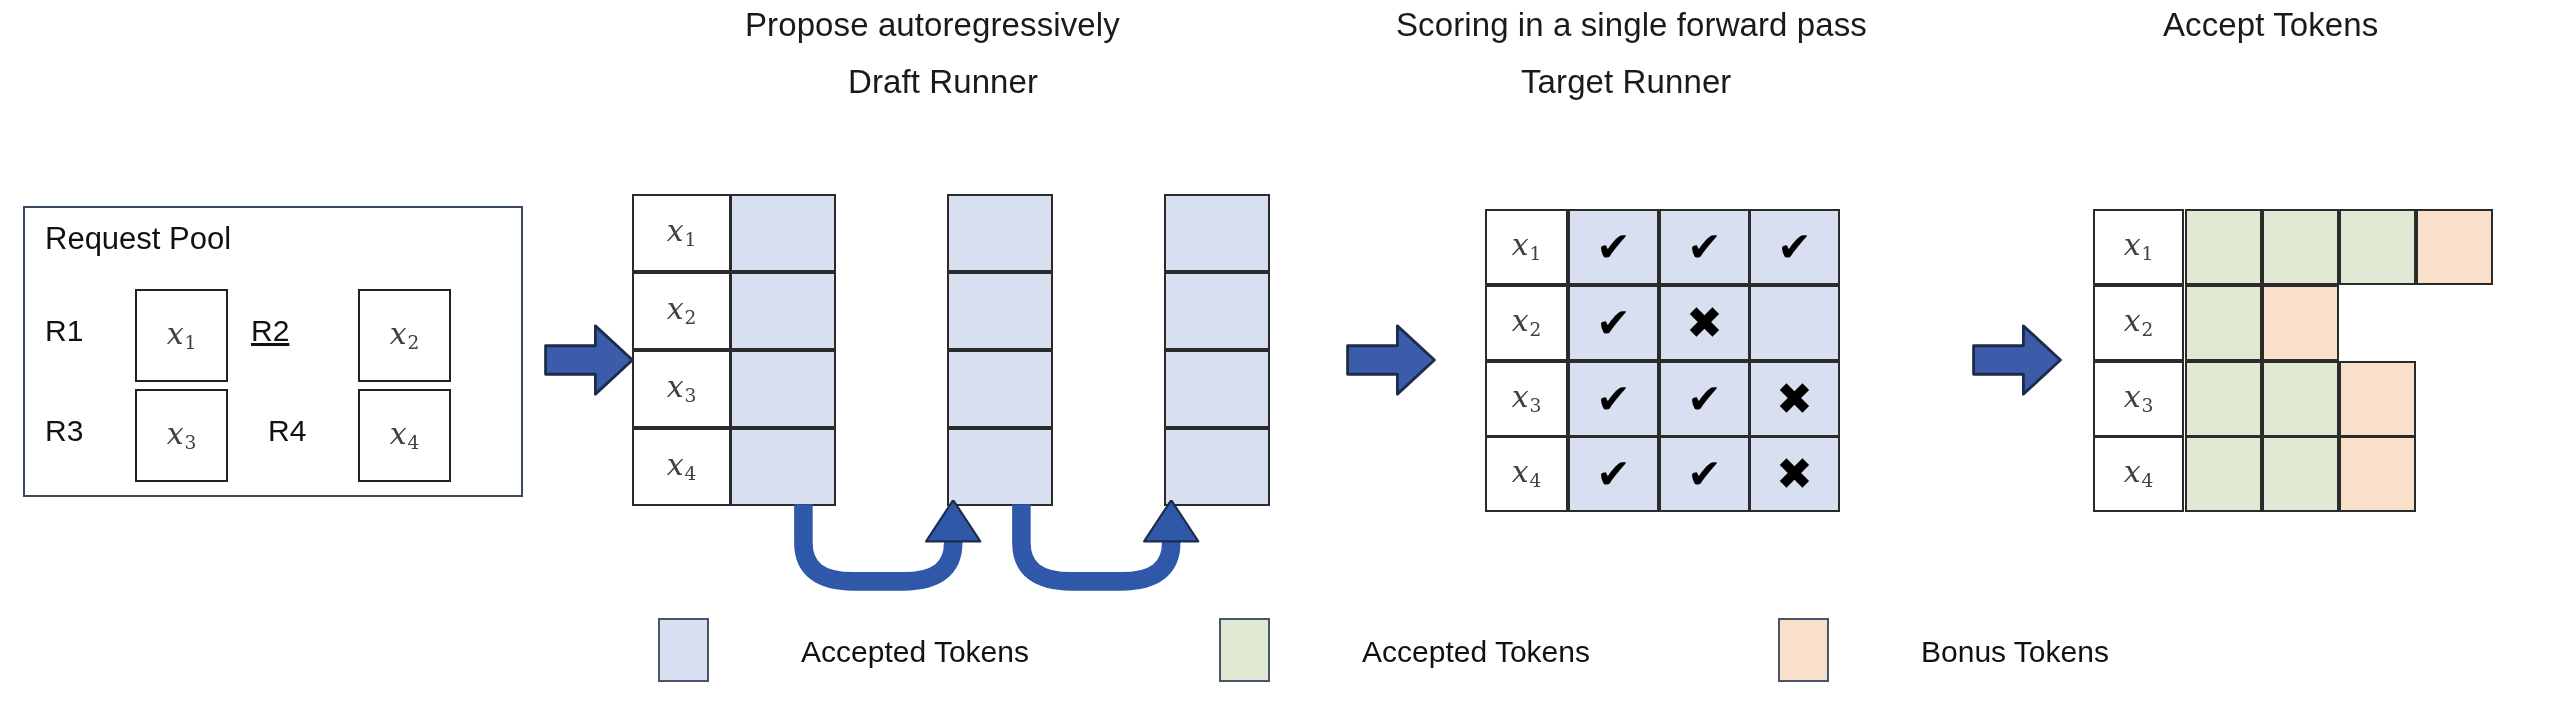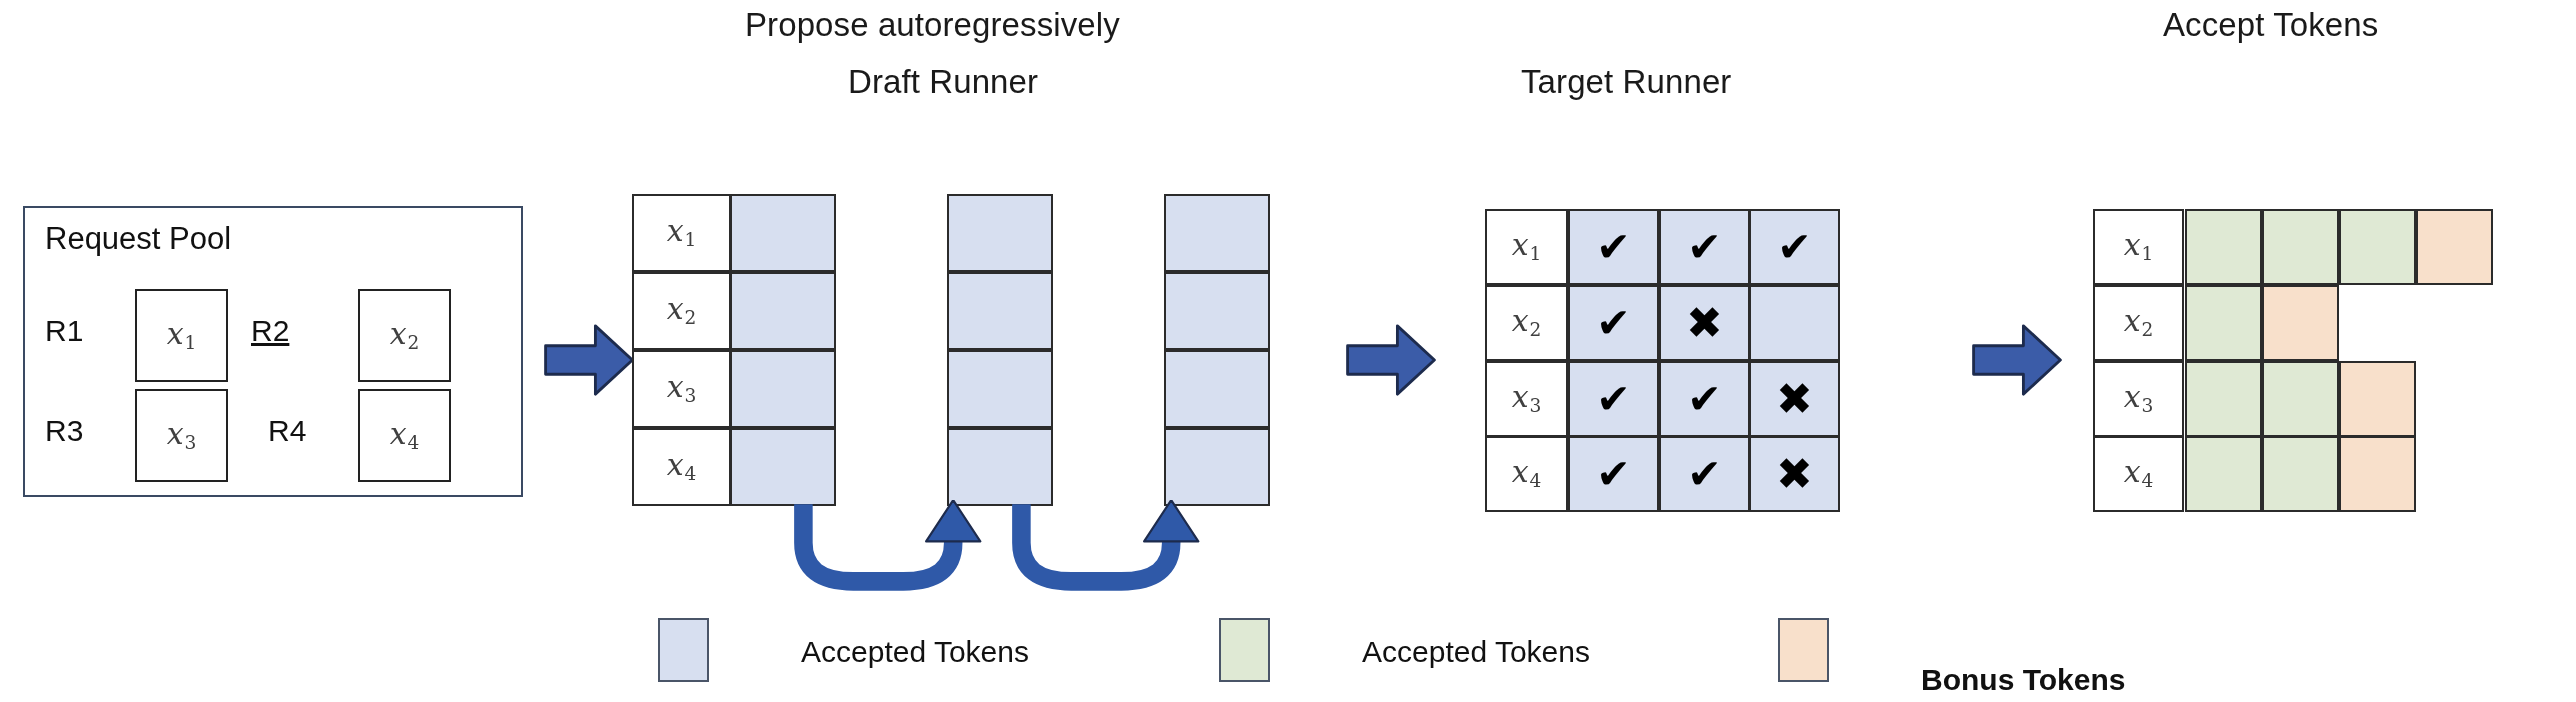--- a/index.html
+++ b/index.html
@@ -112,20 +112,21 @@
     white-space: nowrap;
   }
 </style>
 </head>
 <body>
 
 <div id="canvas">
 
   <div class="abs heading" style="left:745px; top:5.7px;">Propose autoregressively</div>
   <div class="abs heading sub" style="left:848px; top:63px;">Draft Runner</div>
+  <div class="abs heading" style="left:1396px; top:5.7px;">Scoring in a single forward pass</div>
   <div class="abs heading" style="left:2163px; top:5.7px;">Accept Tokens</div>
   <div class="abs heading sub" style="left:1521px; top:63px;">Target Runner</div>
 
   <div id="request-pool" class="abs" style="left:23px; top:206px; width:500px; height:291px;">
     <div class="pool-title">Request Pool</div>
 
     <div class="req-label" style="left:20px; top:106px;">R1</div>
     <div class="req-box" style="left:110px; top:81px; width:93px; height:93px;">
       <span class="tok"><span>x</span><sub>1</sub></span>
     </div>
@@ -298,16 +299,16 @@
     <div class="cell bonus" style="left:2339px; top:436px; width:77px; height:76px;"></div>
   </div>
 
   <div class="legend-swatch" style="left:658px; top:618px; width:51px; height:64px; background:#d7dff0;"></div>
   <div class="legend-label" style="left:801px; top:635px;">Accepted Tokens</div>
 
   <div class="legend-swatch" style="left:1219px; top:618px; width:51px; height:64px; background:#dfe9d4;"></div>
   <div class="legend-label" style="left:1362px; top:635px;">Accepted Tokens</div>
 
   <div class="legend-swatch" style="left:1778px; top:618px; width:51px; height:64px; background:#f8e0cb;"></div>
-  <div class="legend-label" style="left:1921px; top:663px;font-weight:bold;">Bonus Tokens</div>
+  <div class="legend-label" style="left:1921px; top:635px;">Bonus Tokens</div>
 
 </div>
 
 
 </body></html>

